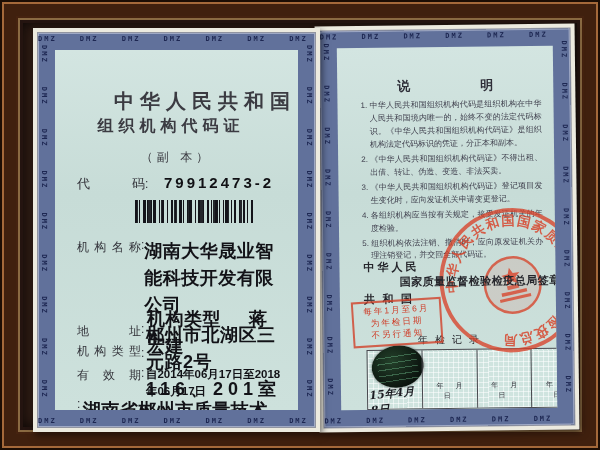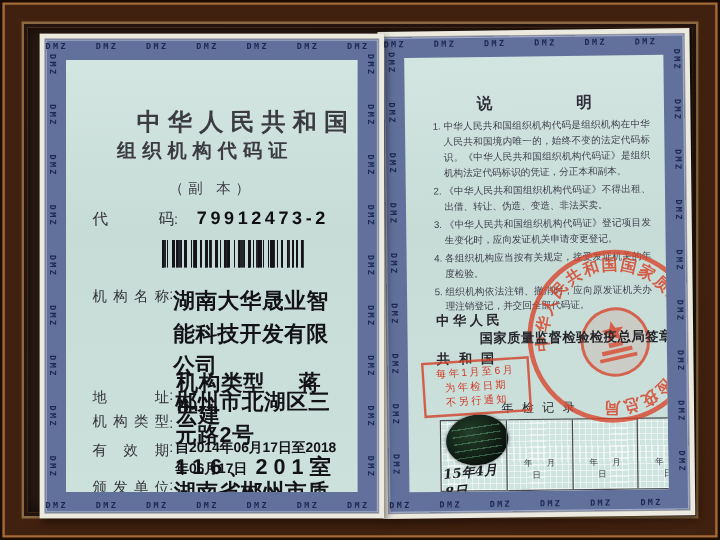--- a/index.html
+++ b/index.html
@@ -149,21 +149,20 @@
           </span>
         </div>
 
         <div class="row row-valid">
           <span class="lbl">有效期</span>
           <span class="colon">:</span>
           <span class="val">自2014年06月17日至2018年06月17日</span>
         </div>
 
         <div class="row row-issuer">
-          <span class="lbl">颁发单位</span>
           <span class="colon">:</span>
           <span class="val">湖南省郴州市质量技术监督局</span>
         </div>
 
       </div>
     </div>
   </div>
 
   <div class="page page-right">
     <div class="band">

